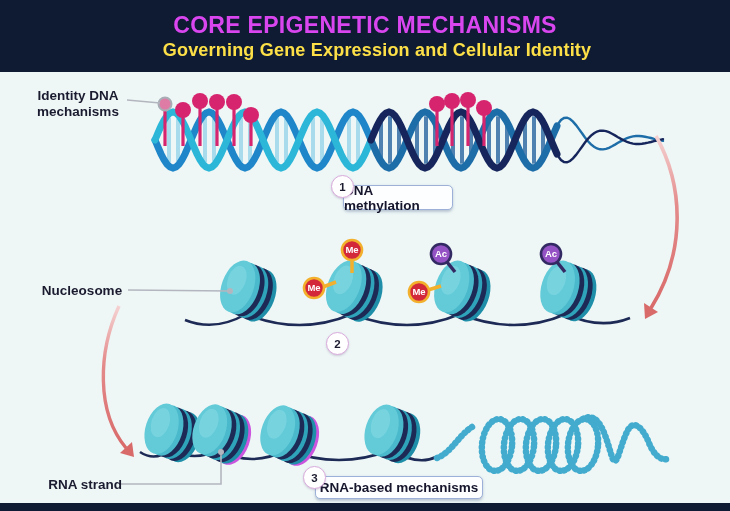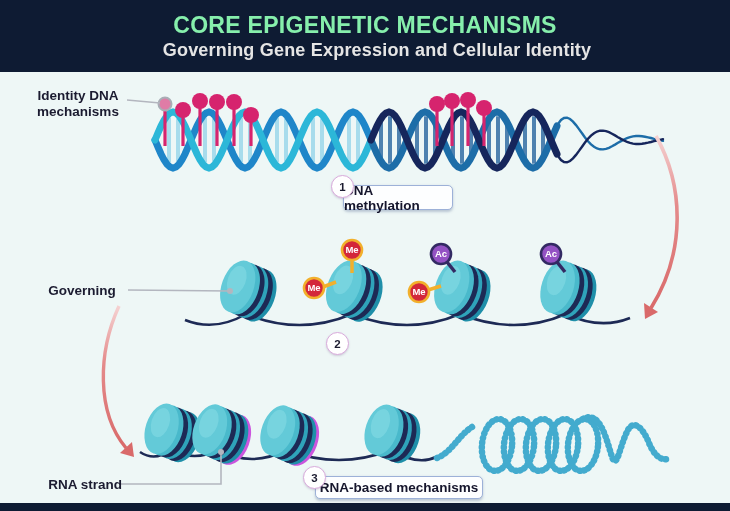--- a/index.html
+++ b/index.html
@@ -26,22 +26,22 @@
             box-shadow:0 1px 2px rgba(120,90,140,.25);}
   
   #ftr{position:absolute;left:0;bottom:0;width:730px;height:8px;}
 </style>
 </head>
 <body>
 
 <div id="stage" style="background: rgb(238, 247, 246);">
 
   <div id="hdr" style="background: rgb(14, 27, 51);">
-    <div class="t1" style="color: #86efac;">CORE EPIGENETIC MECHANISMS</div>
-    <div class="t2" style="color: #e5e5e5; margin-left: 24px;">Governing Gene Expression and Cellular Identity</div>
+    <div class="t1" style="color: #d946ef;">CORE EPIGENETIC MECHANISMS</div>
+    <div class="t2" style="color: #fde047; margin-left: 24px;">Governing Gene Expression and Cellular Identity</div>
   </div>
 
   <div id="art-wrap">
     <svg id="art" width="730" height="431" viewBox="0 72 730 431">
       <defs>
         <linearGradient id="ar" x1="0" y1="0" x2="0" y2="1">
           <stop offset="0" stop-color="#f5d2d2"></stop>
           <stop offset="0.4" stop-color="#e48b8b"></stop>
           <stop offset="1" stop-color="#d96a6a"></stop>
         </linearGradient>
@@ -230,21 +230,21 @@
           <path d="M121,484 L221,484 L221,452" stroke="#b3b6bf" stroke-width="1.6" fill="none"></path>
           <circle cx="221" cy="452" r="3" fill="#b3b6bf"></circle>
         </g>
       </svg>
   </div>
 
   <div class="side-label" style="left:30px;top:88px;width:96px;">
     <div>Identity DNA</div>
     <div>mechanisms</div>
   </div>
-  <div class="side-label" style="left:40px;top:283px;width:84px;">Governing</div>
+  <div class="side-label" style="left:40px;top:283px;width:84px;">Nucleosome</div>
   <div class="side-label" style="left:46px;top:477px;width:76px;text-align:right;">RNA strand</div>
 
   <div class="step-box" style="left:343px;top:185px;width:108px;height:23px;">DNA methylation</div>
   <div class="step-num" style="left:331px;top:175px;">1</div>
 
   <div class="step-num" style="left:326px;top:332px;">2</div>
 
   <div class="step-box" style="left:315px;top:476px;width:166px;height:21px;">RNA-based mechanisms</div>
   <div class="step-num" style="left:303px;top:466px;">3</div>
 

